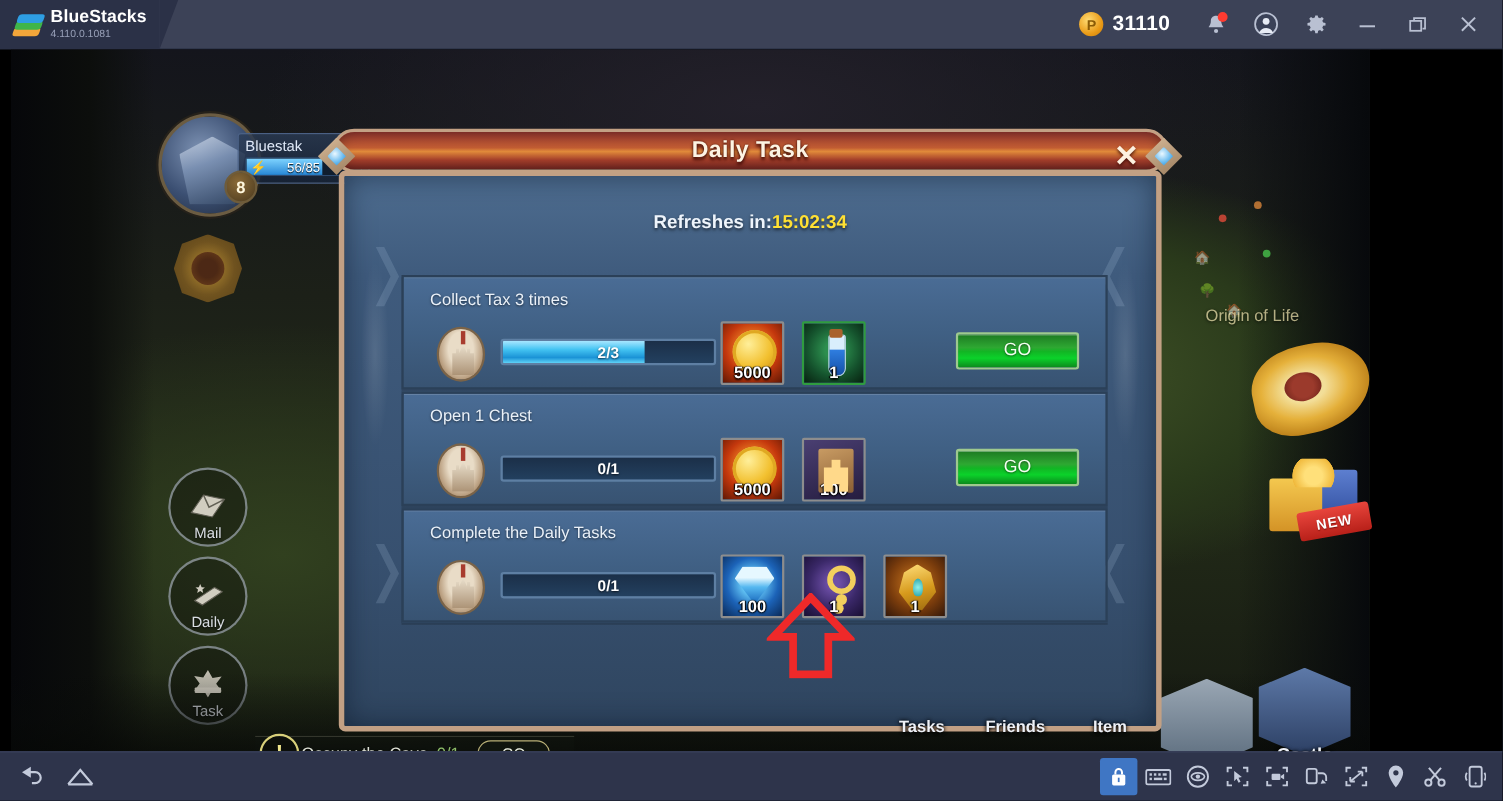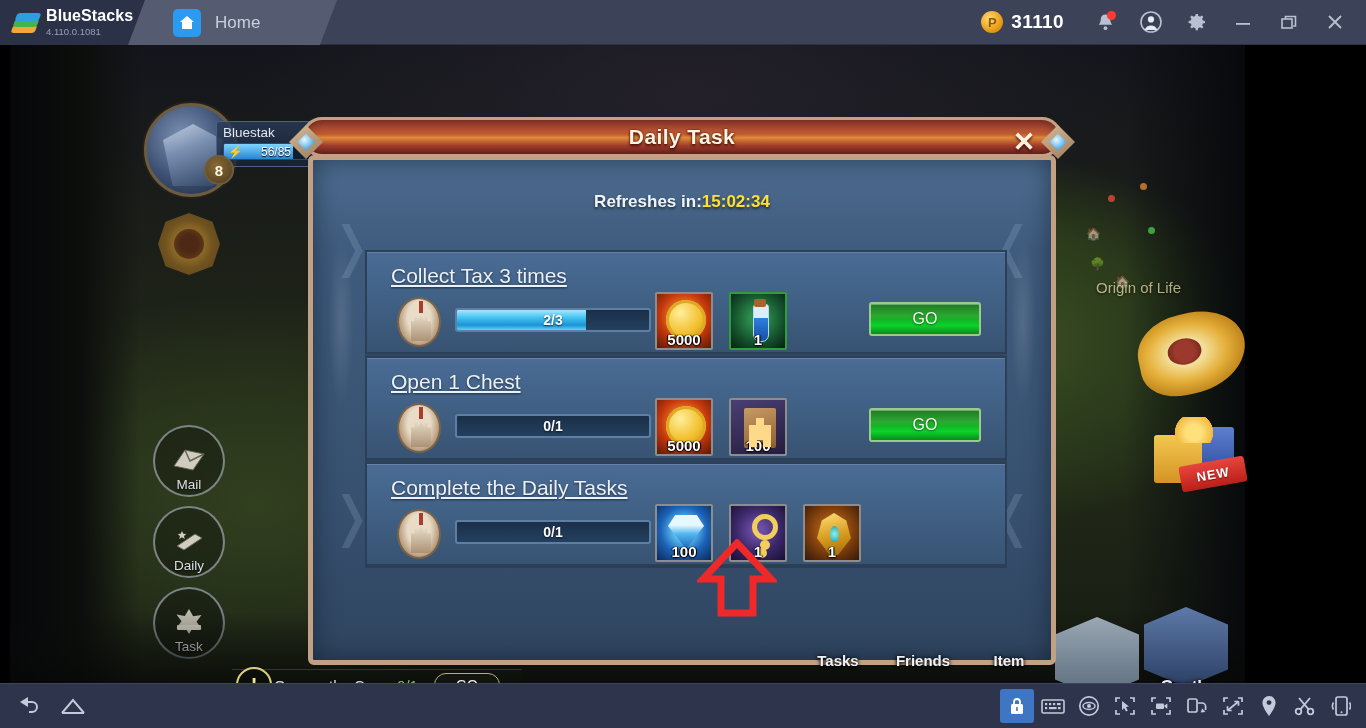--- a/index.html
+++ b/index.html
@@ -324,21 +324,21 @@
 
   .task-list { position: absolute; left: 52px; top: 90px; width: 642px; }
   .task-card {
     position: relative; width: 642px; height: 104px; margin-bottom: 2px;
     background: linear-gradient(180deg,#4a6c95 0%, #406084 50%, #385372 100%);
     border: 2px solid #2b4058;
     box-shadow: inset 0 1px 0 rgba(255,255,255,.15), 0 2px 0 rgba(0,0,0,.18);
   }
   .task-title {
     position: absolute; left: 24px; top: 12px;
-    color: #eaf1f9; font-size: 21px; text-shadow: 0 1px 2px rgba(0,0,0,.55); text-decoration: underline;
+    color: #eaf1f9; font-size: 15px; text-shadow: 0 1px 2px rgba(0,0,0,.55);
   }
   .task-castle {
     position: absolute; left: 30px; top: 45px; width: 44px; height: 50px; border-radius: 50%;
     background: radial-gradient(ellipse at 50% 40%, #e9dcc7 0 40%, #b99e7f 70%, #6f5a42 100%);
     border: 2px solid #7a6348; overflow: hidden;
   }
   .task-castle i {
     position:absolute; left:12px; top:12px; width:20px; height:30px;
     background: linear-gradient(180deg,#efe6d4,#b09madd);
     background: linear-gradient(180deg,#efe6d4,#ac9376);
@@ -456,28 +456,20 @@
           <i class="l1"></i>
           <i class="l2"></i>
           <i class="l3"></i>
         </span>
       <span class="bs-names">
         <span class="bs-title">BlueStacks</span>
         <span class="bs-version">4.110.0.1081</span>
       </span>
     </div>
 
-    <div class="tab home">
-      <span class="tab-icon-home">
-        <svg width="16" height="15" viewBox="0 0 16 15">
-            <path d="M8 1 L15 7 L13 7 L13 14 L3 14 L3 7 L1 7 Z" fill="#fff"></path>
-          </svg>
-      </span>
-      <span>Home</span>
-    </div>
 
     <div class="tab game">
       <span class="tab-icon-game"></span>
       <span>Dungeon &amp; Hero</span>
     </div>
 
     <div class="tab-spacer"></div>
 
     <div class="tb-right">
       <div class="coin-wrap">

